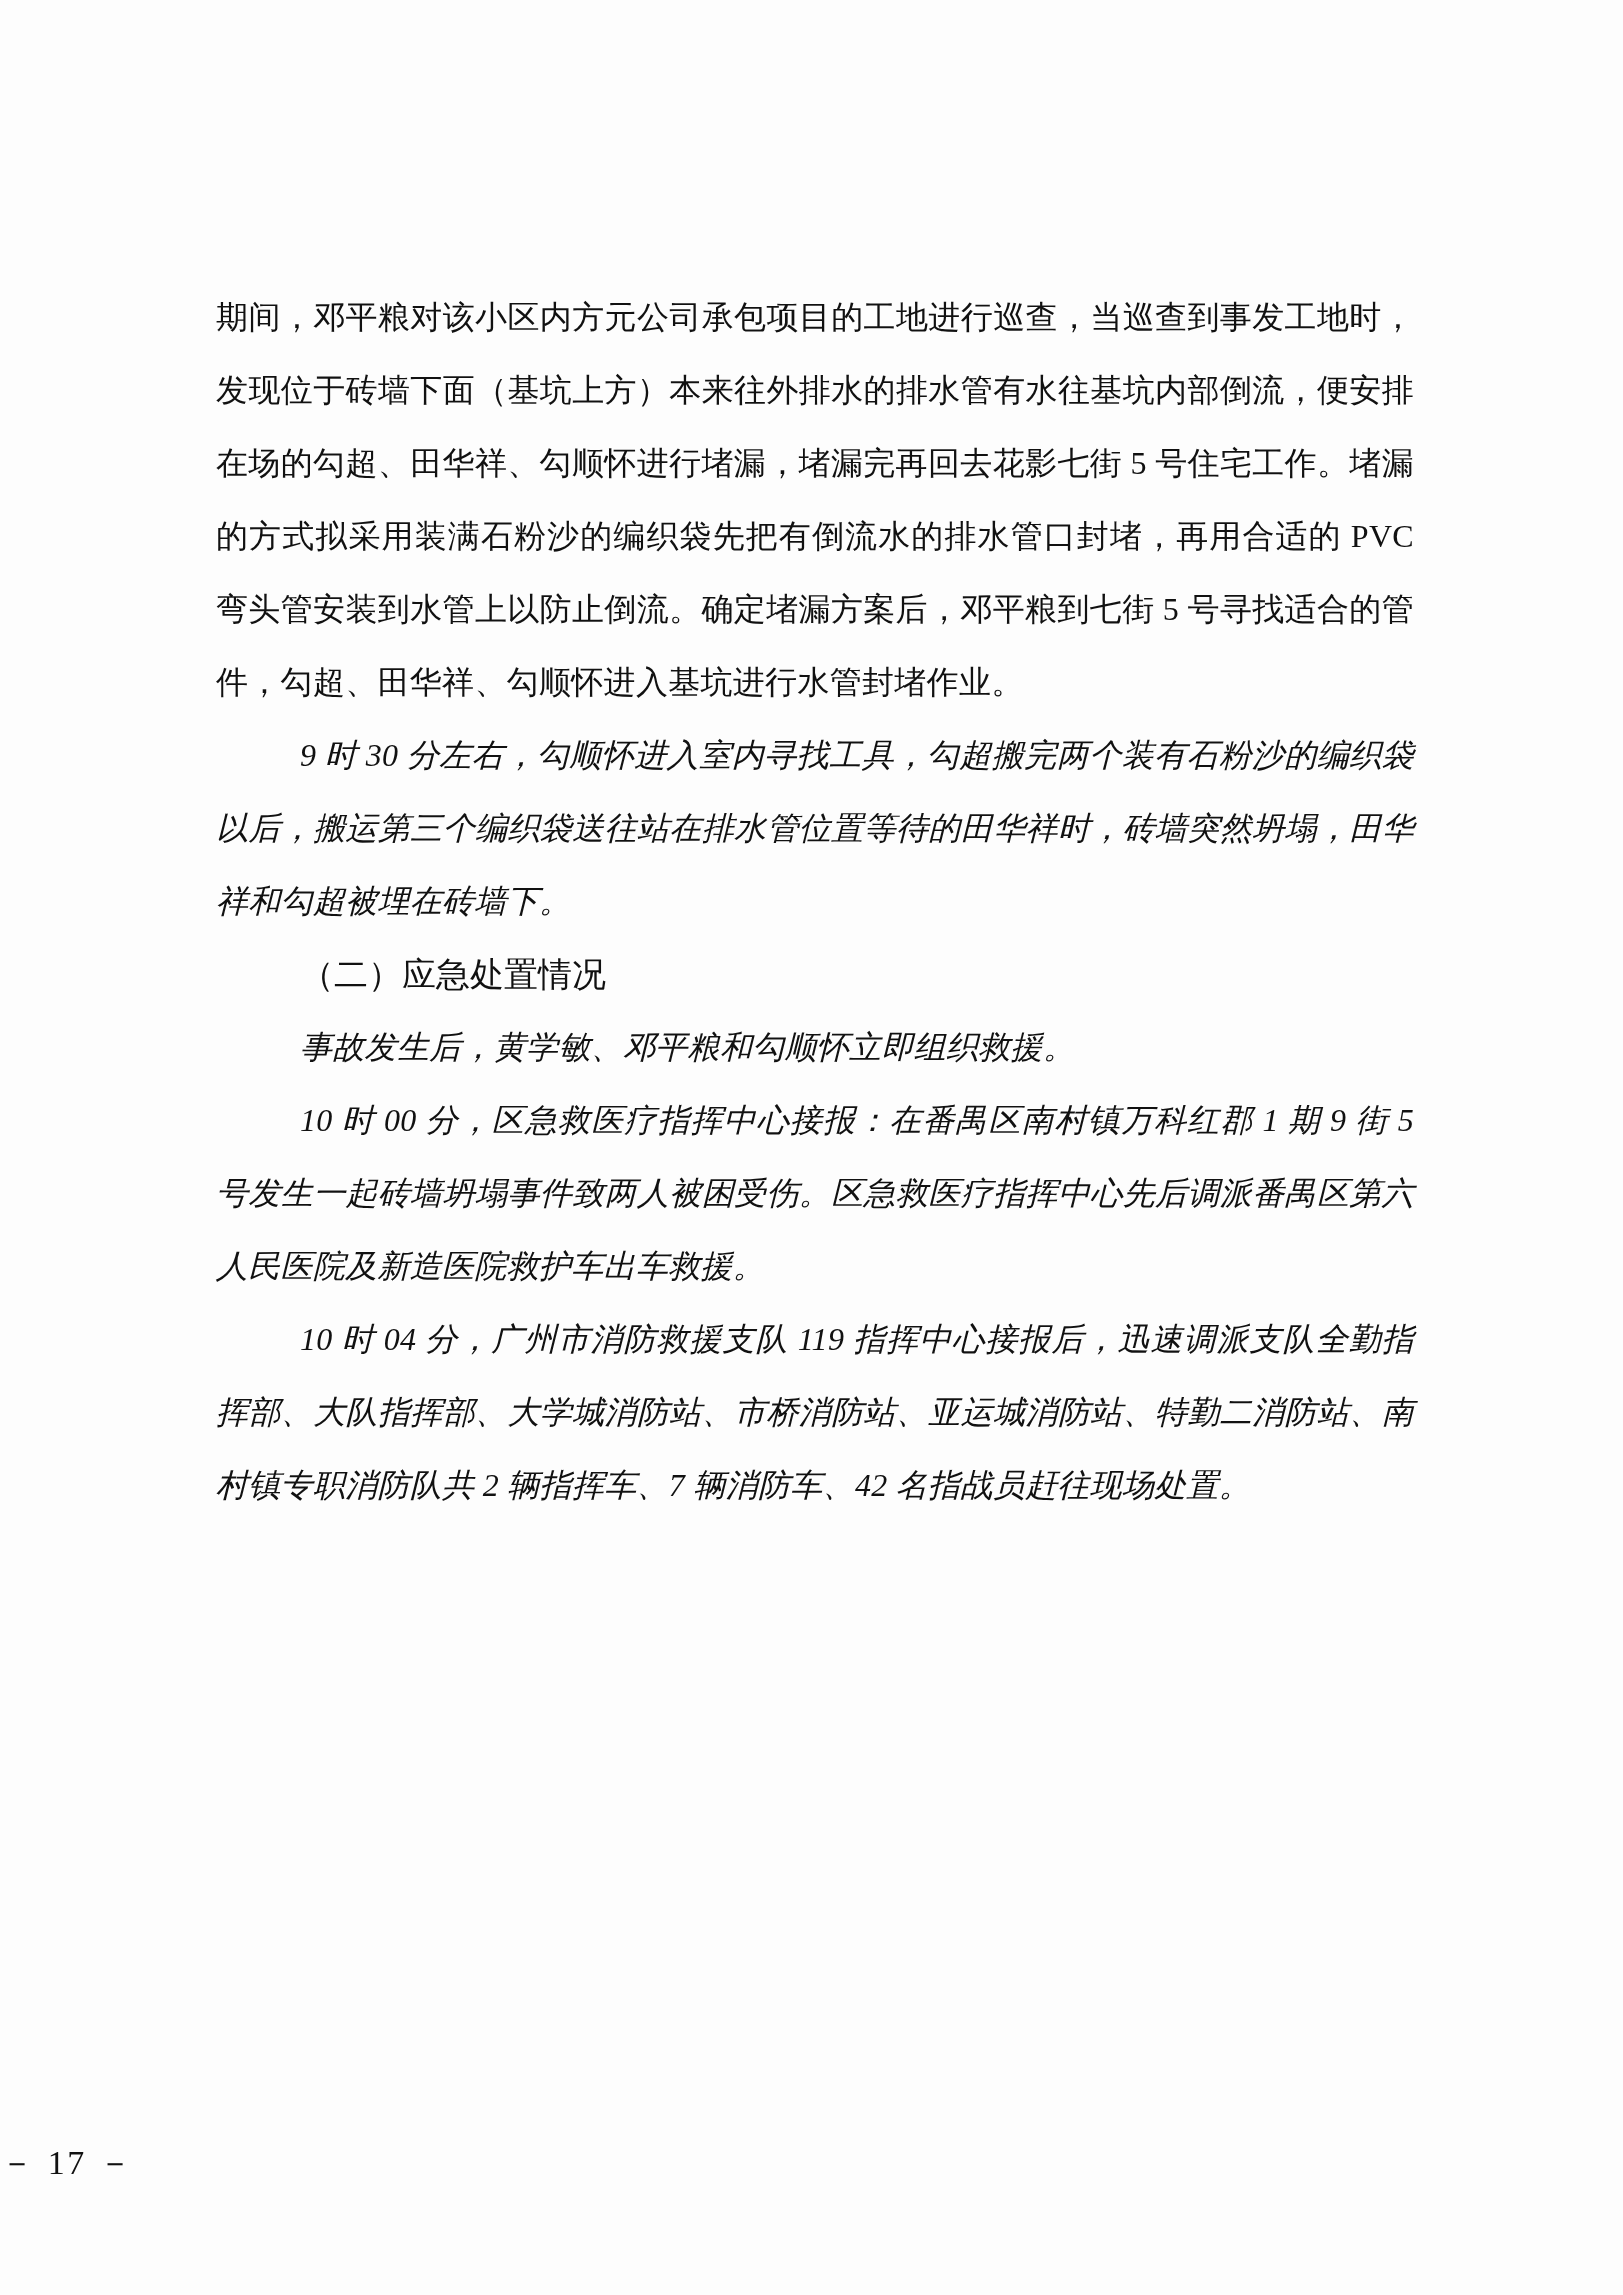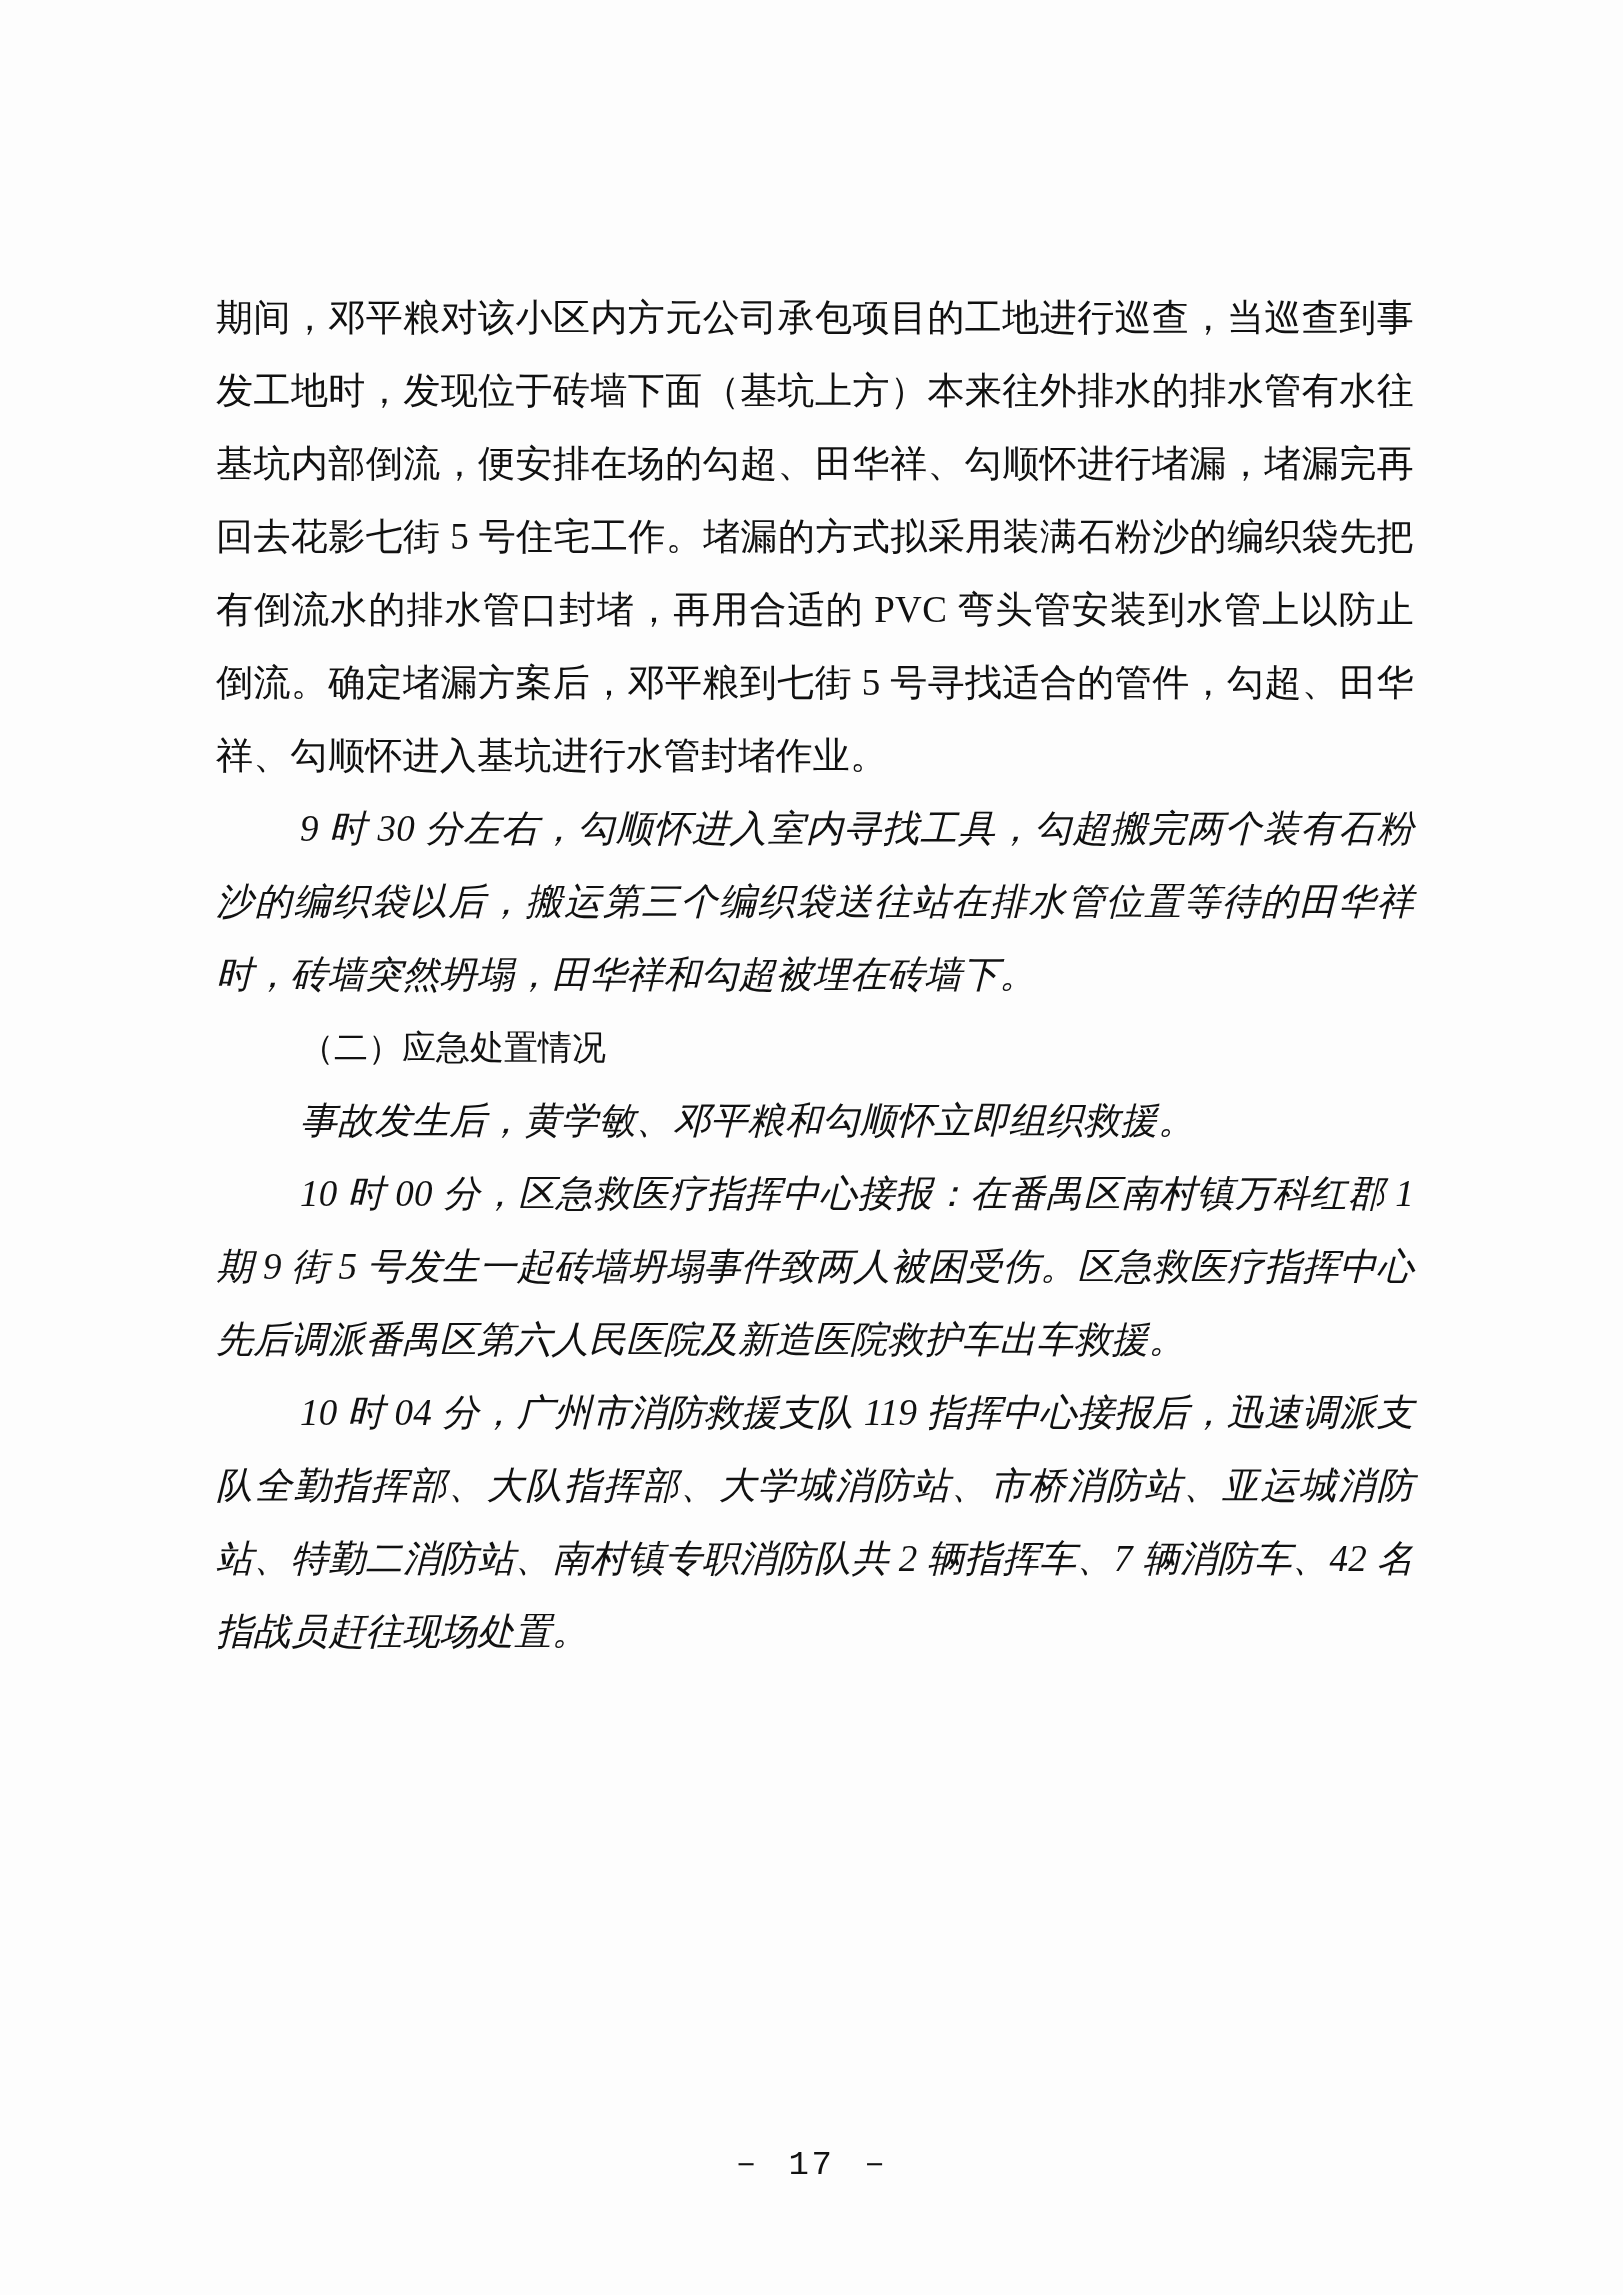--- a/index.html
+++ b/index.html
@@ -19,21 +19,21 @@
     inset: 0;
     background: #fdfdfd;
   }
   .content {
     position: absolute;
     left: 216px;
     top: 281px;
     width: 1198px;
   }
   .para {
-    font-size: 37px;
+    font-size: 32px;
     line-height: 73px;
     text-align: justify;
     text-justify: inter-ideograph;
     letter-spacing: 0.3px;
     margin: 0 0 0 0;
     font-family: "Liberation Serif", "DejaVu Serif", serif;
   }
   .indent {
     text-indent: 84px;
     font-style: italic;
@@ -44,25 +44,25 @@
     font-weight: normal;
     text-indent: 84px;
     margin: 0;
     font-family: "Liberation Serif", "DejaVu Serif", serif;
   }
   .footer {
     position: absolute;
     left: 0;
     right: 0;
     top: 2140px;
-    text-align: center;
+    text-align: left;
     font-size: 34px;
     letter-spacing: 2.6px;
     color: #111111;
-    font-family: Liberation Mono, monospace;
+    font-family: Liberation Serif, serif;
   }
 </style>
 </head>
 <body>
 
 <div class="page">
   <div class="content">
 
     <p class="para">期间，邓平粮对该小区内方元公司承包项目的工地进行巡查，当巡查到事发工地时，发现位于砖墙下面（基坑上方）本来往外排水的排水管有水往基坑内部倒流，便安排在场的勾超、田华祥、勾顺怀进行堵漏，堵漏完再回去花影七街 5 号住宅工作。堵漏的方式拟采用装满石粉沙的编织袋先把有倒流水的排水管口封堵，再用合适的 PVC 弯头管安装到水管上以防止倒流。确定堵漏方案后，邓平粮到七街 5 号寻找适合的管件，勾超、田华祥、勾顺怀进入基坑进行水管封堵作业。</p>
 

